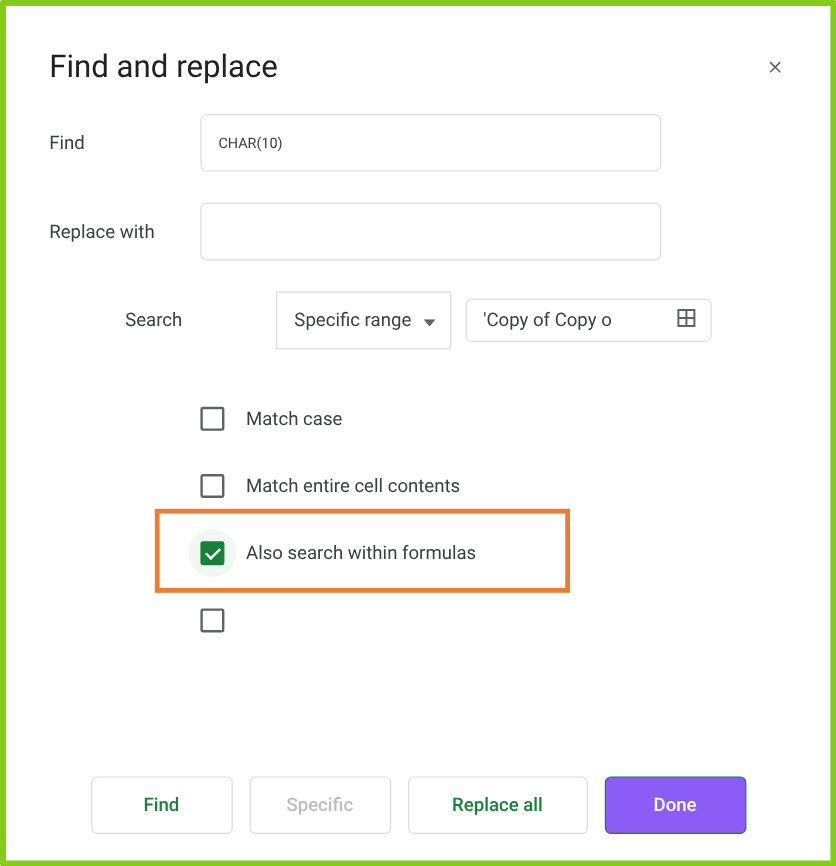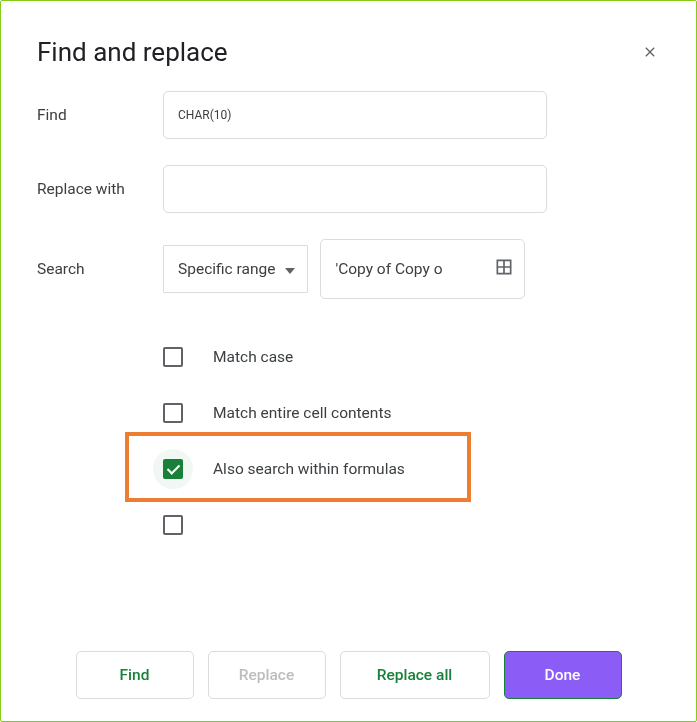--- a/index.html
+++ b/index.html
@@ -6,21 +6,21 @@
   body {
     margin: 0;
     font-family: "Google Sans", Roboto, Arial, sans-serif;
     background: #fff;
     color: #3c4043;
     width: 697px;
     height: 722px;
     position: relative;
   }
   .dialog {
-    border: 1px solid #84cc16;
+    border: 5px solid #84cc16;
     border-radius: 2px;
     width: 697px;
     height: 722px;
     padding: 0;
     position: relative;
   }
   .header {
     display: flex;
     align-items: center;
     justify-content: space-between;
@@ -59,39 +59,40 @@
     font-size: 12px;
     color: #3c4043;
     outline: none;
     background: #fff;
     font-family: inherit;
   }
   .search-row {
     display: flex;
     align-items: center;
     margin-bottom: 30px;
+    justify-content: center;
   }
   .dropdown {
     height: 48px;
     border: 1px solid #dadce0;
     border-radius: 1px;
     padding: 0 12px 0 14px;
     display: flex;
     align-items: center;
     font-size: 15.5px;
     color: #3c4043;
     cursor: pointer;
     margin-right: 12px;
   }
   .dropdown .caret {
     margin-left: 10px;
     color: #5f6368;
   }
   .range-box {
-    height: 60px;
+    height: 36px;
     border: 1px solid #dadce0;
     border-radius: 5px;
     padding: 0 10px 0 14px;
     display: flex;
     align-items: center;
     font-size: 15.5px;
     color: #3c4043;
     width: 205px;
     justify-content: space-between;
   }
@@ -149,21 +150,21 @@
   }
   .halo {
     position: absolute;
     width: 40px; height: 40px;
     border-radius: 50%;
     background: #f1f8f4;
     z-index: -1;
     left: -10px; top: 50%;
     transform: translateY(-50%);
   }
-  .option-inner { position: relative; display: flex; align-items: center; gap: 12px; }
+  .option-inner { position: relative; display: flex; align-items: center; }
   .footer {
     position: absolute;
     bottom: 22px;
     left: 0; right: 0;
     display: flex;
     justify-content: center;
     gap: 14px;
     padding: 0 36px;
   }
   .btn {
@@ -265,17 +266,17 @@
         <div class="option-inner">
           <div class="cb"></div>
         </div>
       </div>
 
     </div>
   </div>
 
   <div class="footer">
     <button class="btn find">Find</button>
-    <button class="btn replace">Replace</button>
+    <button class="btn replace">Specific</button>
     <button class="btn replace-all">Replace all</button>
     <button class="btn done">Done</button>
   </div>
 </div>
 
 </body></html>

